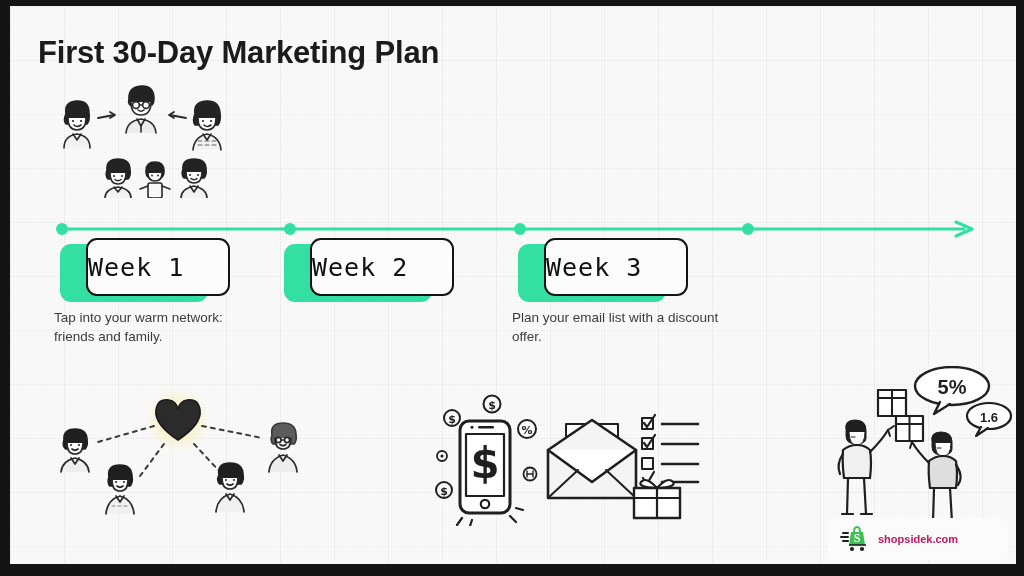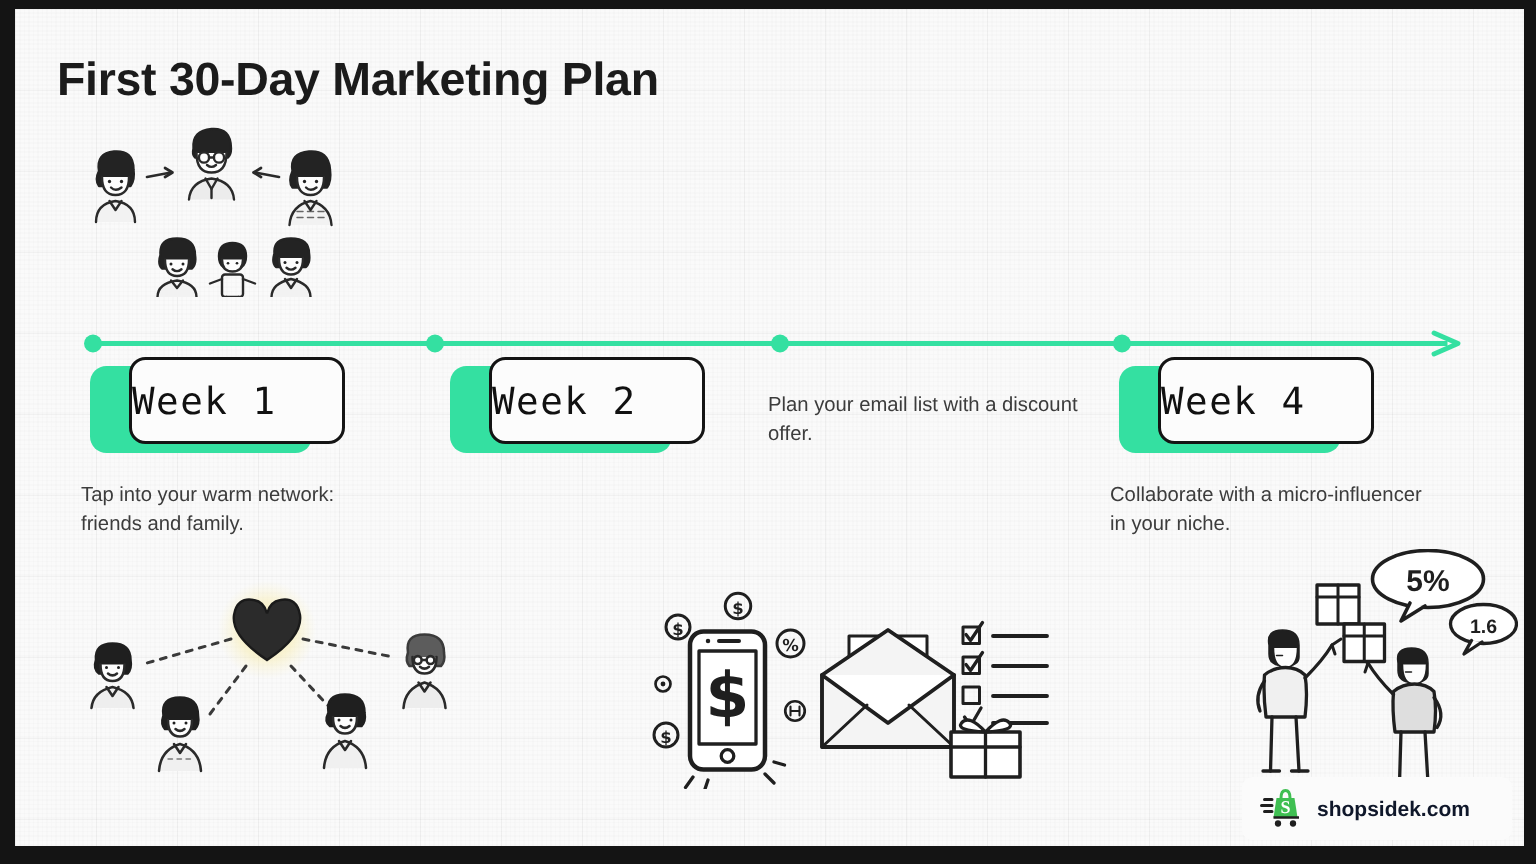--- a/index.html
+++ b/index.html
@@ -43,21 +43,21 @@
 
   
   #network-sketch { position:absolute; left:38px; top:72px; width:200px; height:120px; }
 
   
   #timeline { position:absolute; left:0; top:208px; width:1006px; height:30px; }
 
   
   .week-col { position:absolute; top:232px; width:238px; }
   .week-col.c0 { left:44px; }
-  .week-col.c1 { left:284px; }
+  .week-col.c1 { left:268px; }
   .week-col.c2 { left:502px; }
   .week-col.c3 { left:730px; }
 
   .week-badge-wrap { position:relative; width:148px; height:60px; }
   .week-badge-shadow {
     position:absolute; left:6px; top:6px;
     width:148px; height:58px;
     background:#34e0a1; border-radius:11px;
   }
   .week-badge {
@@ -66,38 +66,38 @@
     background:#fcfcfc;
     border:2.5px solid #141414;
     border-radius:11px;
     display:flex; align-items:center; margin-left:32px;
   }
   .week-label {
     font-family:"DejaVu Sans Mono", monospace;
     font-size:25px; color:#111; letter-spacing:1px; white-space:nowrap;
   }
   .week-desc {
-    margin-top:22px; width:210px;
+    margin-top:10px; width:210px;
     font-size:13.5px; line-height:1.42; color:#3c3c3c;
   }
 
   
   #illus-heart    { position:absolute; left:34px;  top:378px; width:278px; height:140px; }
   #illus-phone    { position:absolute; left:412px; top:380px; width:125px; height:140px; }
   #illus-envelope { position:absolute; left:528px; top:400px; width:165px; height:115px; }
   #illus-influ    { position:absolute; left:806px; top:360px; width:196px; height:158px; }
 
   
   #logo {
     position:absolute; left:818px; top:512px;
     width:180px; height:42px;
     background:#fbfbfb; border-radius:7px;
     display:flex; align-items:center; gap:9px; padding-left:11px;
   }
-  #logo-text { font-size:14px; font-weight:700; color:#0f172a; }
+  #logo-text { font-size:11px; font-weight:700; color:#be185d; }
 
   
   .bar { position:absolute; background:#141414; }
   #bar-left   { left:0; top:0; width:10px; height:576px; }
   #bar-right  { right:0; top:0; width:8px;  height:576px; }
   #bar-top    { left:0; top:0; width:1024px; height:6px; }
   #bar-bottom { left:0; bottom:0; width:1024px; height:12px; }
 </style>
 </head>
 <body>
@@ -208,32 +208,29 @@
   <div class="week-col c1">
     <div class="week-badge-wrap">
       <div class="week-badge-shadow"></div>
       <div class="week-badge">
         <span class="week-label">Week 2</span>
       </div>
     </div>
   </div>
 
   <div class="week-col c2">
-    <div class="week-desc">Plan your email list with a discount offer.</div>
-  </div>
-
-  <div class="week-col c3">
     <div class="week-badge-wrap">
       <div class="week-badge-shadow"></div>
       <div class="week-badge">
-        <span class="week-label">Week 4</span>
+        <span class="week-label">Week 3</span>
       </div>
     </div>
-    <div class="week-desc">Collaborate with a micro-influencer in your niche.</div>
+    <div class="week-desc">Plan your email list with a discount offer.</div>
   </div>
+
 
   <svg id="illus-heart" viewBox="0 0 278 140">
     <defs>
       <radialGradient id="glow" cx="50%" cy="50%" r="50%">
         <stop offset="0%" stop-color="#f7eaa0" stop-opacity="0.95"></stop>
         <stop offset="60%" stop-color="#f8eeb6" stop-opacity="0.55"></stop>
         <stop offset="100%" stop-color="#faf3cc" stop-opacity="0"></stop>
       </radialGradient>
     </defs>
     <circle cx="134" cy="36" r="33" fill="url(#glow)"></circle>

